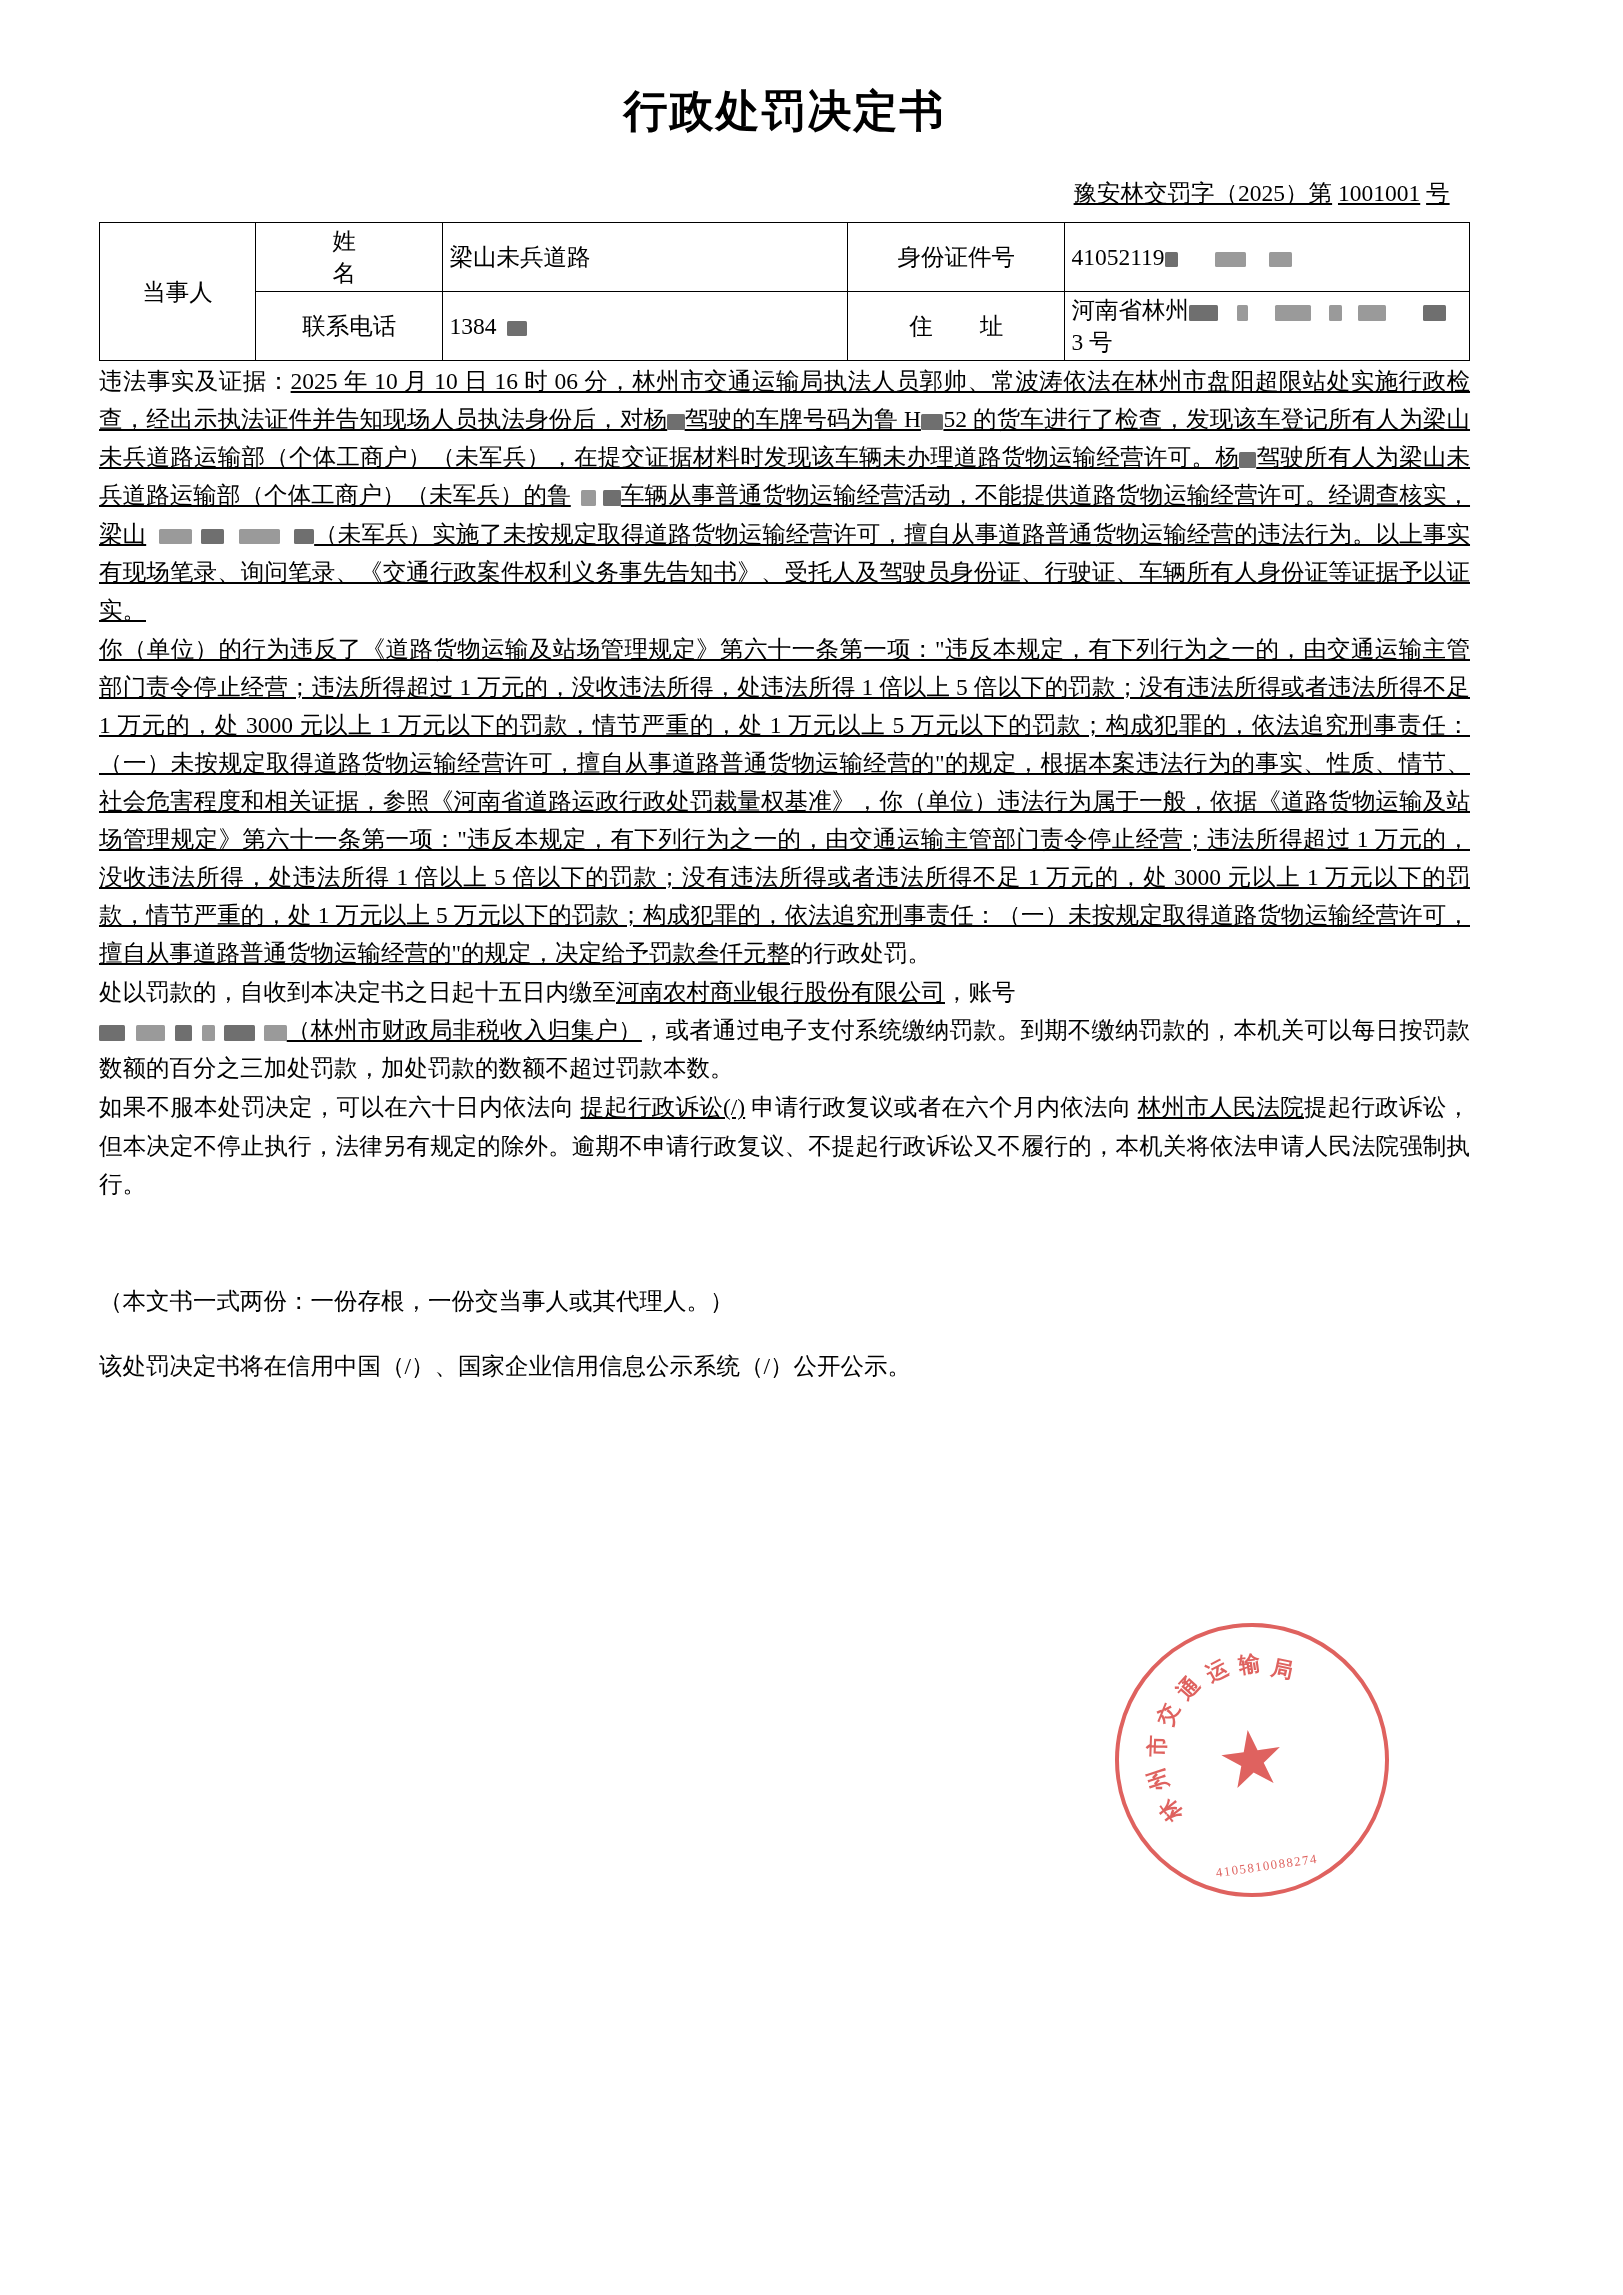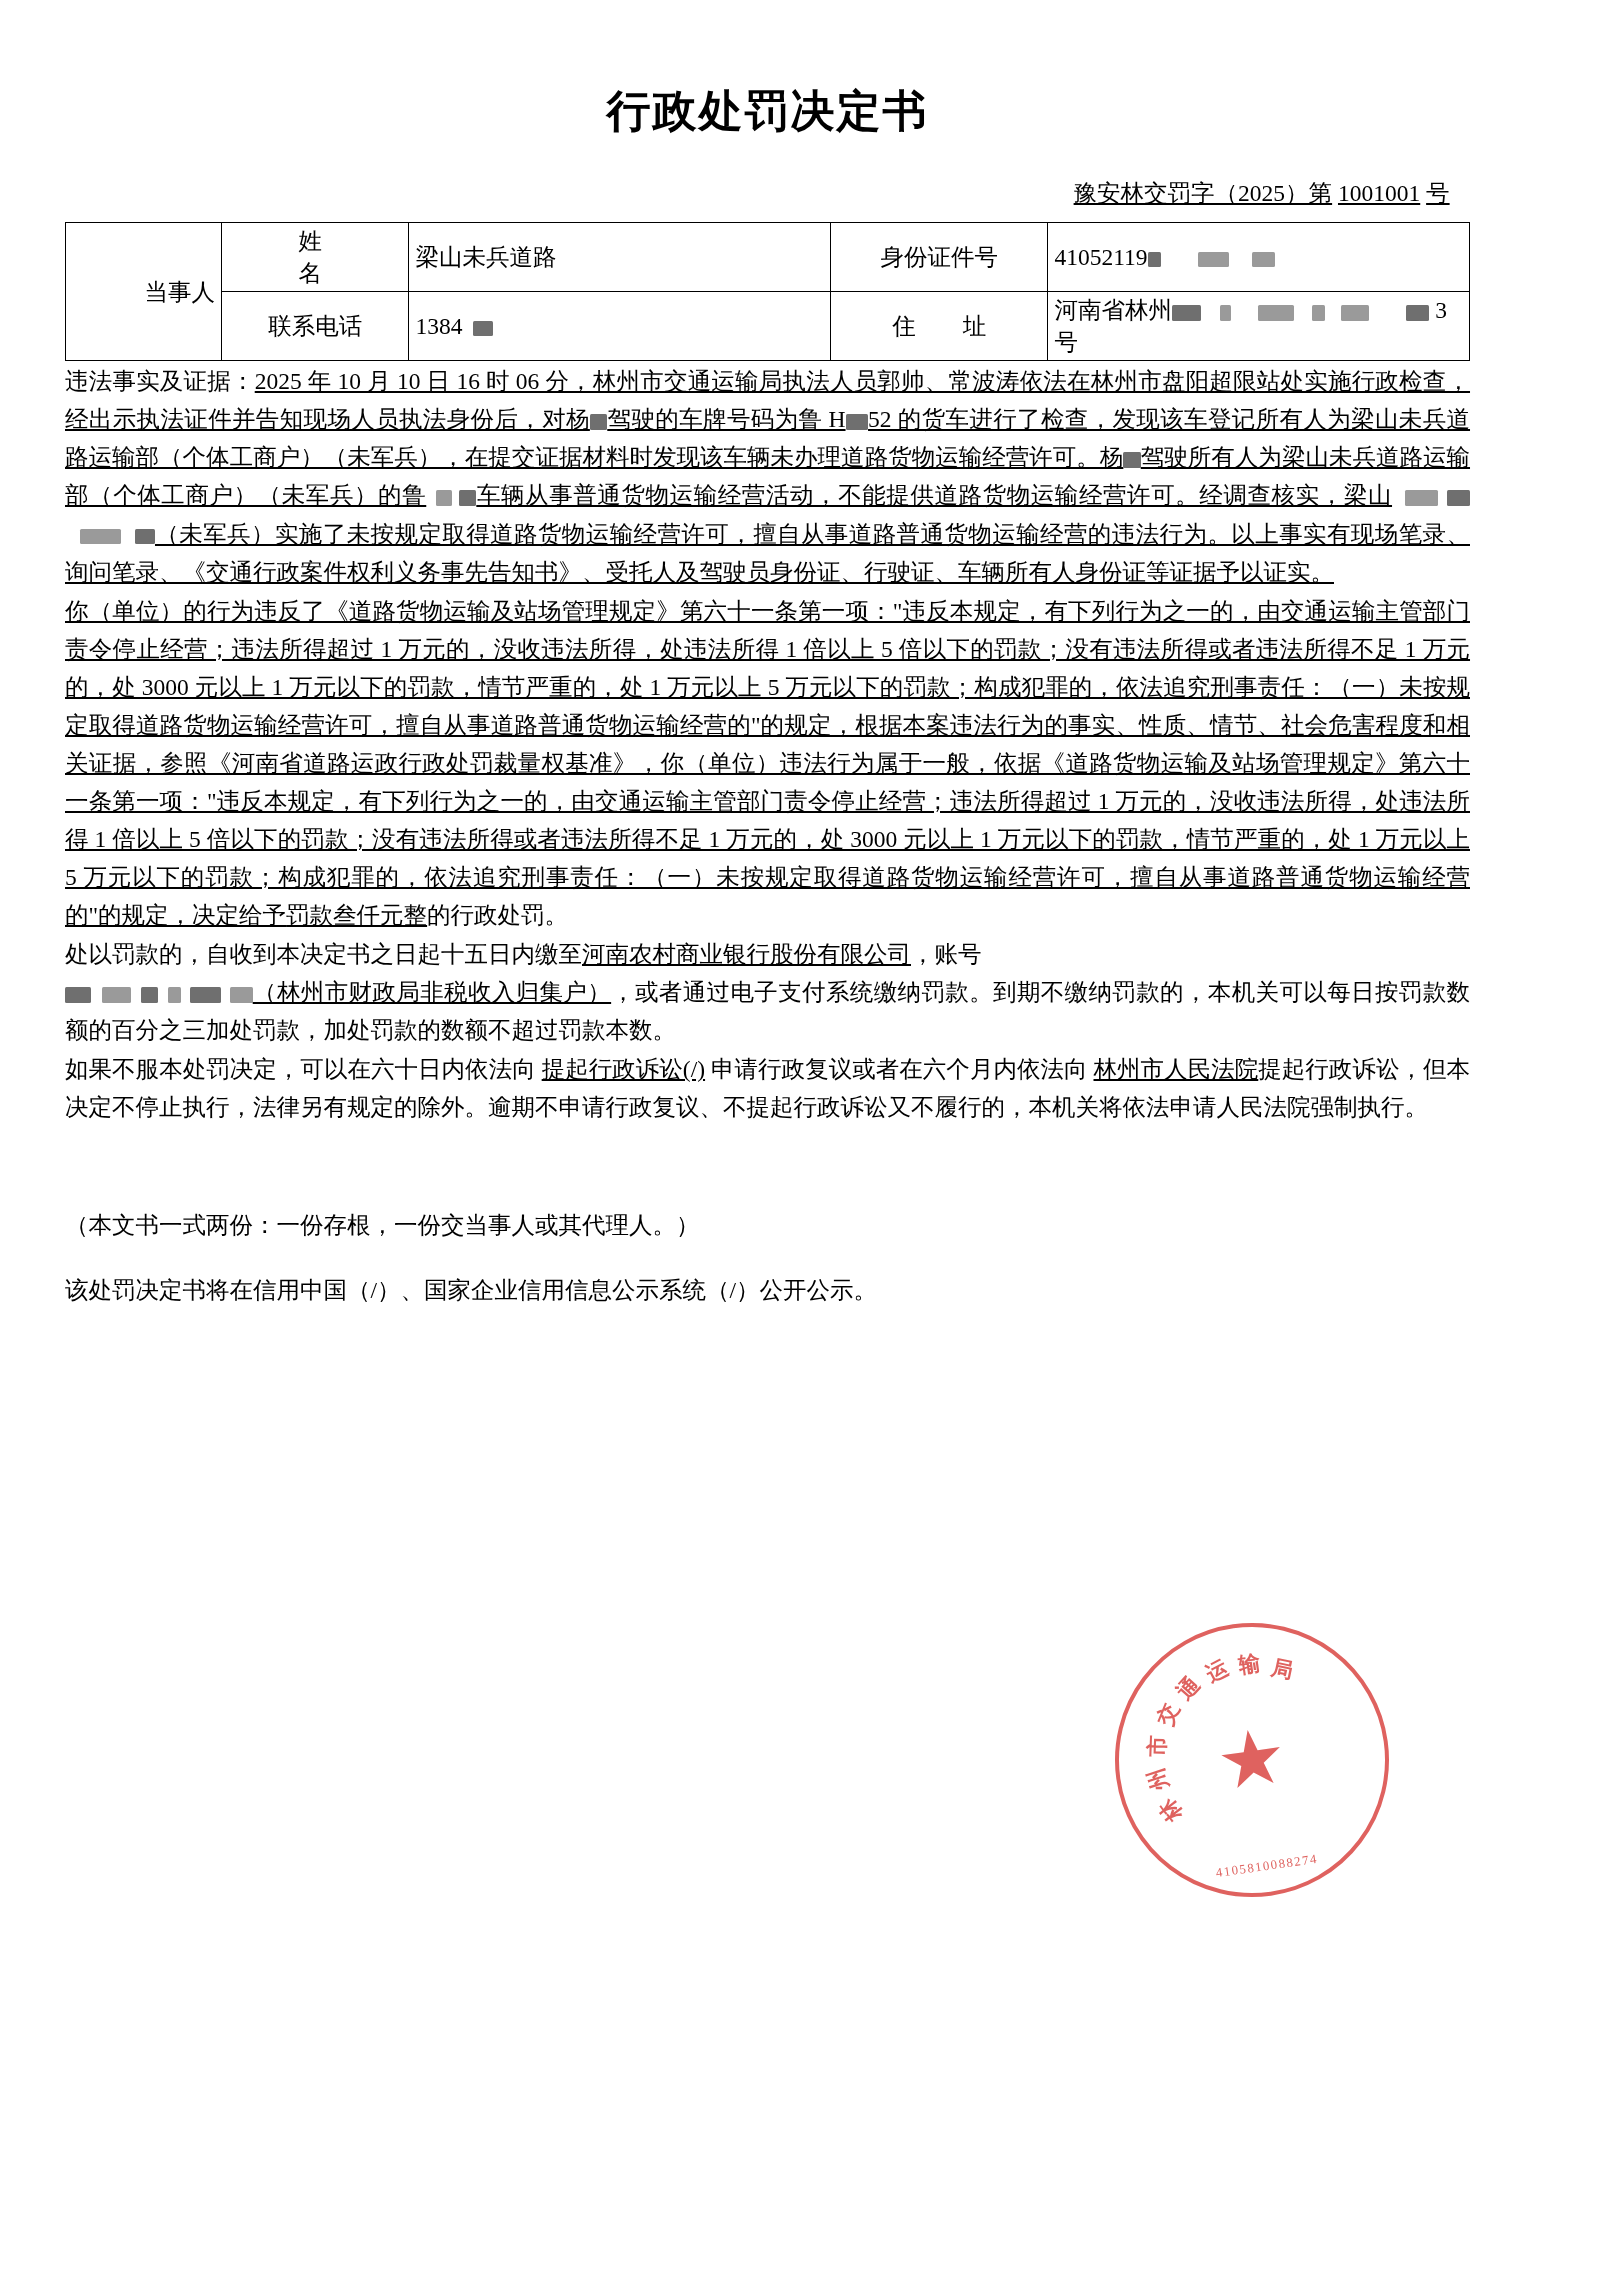--- a/index.html
+++ b/index.html
@@ -10,21 +10,21 @@
   body {
     font-family: "Liberation Serif", "DejaVu Serif", serif;
     color: #000000;
   }
   .page {
     position: relative;
     width: 1623px;
     height: 2295px;
     background: #ffffff;
     box-sizing: border-box;
-    padding: 82px 153px 0 65px;
+    padding: 82px 153px 0 99px;
   }
   .doc-title {
     text-align: center;
     font-size: 44px;
     font-weight: bold;
     letter-spacing: 2px;
     margin: 0 0 36px 0;
     font-family: "Liberation Serif", "DejaVu Serif", serif;
   }
   .doc-number {
@@ -43,21 +43,21 @@
   }
   table.party td {
     border: 1.5px solid #000;
     font-size: 23.5px;
     height: 53px;
     padding: 2px 6.1px;
     vertical-align: middle;
   }
   td.label-party {
     width: 143px;
-    text-align: right;
+    text-align: center;
   }
   td.k {
     width: 174px;
     text-align: center;
   }
   td.k .spread {
     display: inline-block;
     letter-spacing: 20.4px;
     padding-left: 10.2px;
   }

